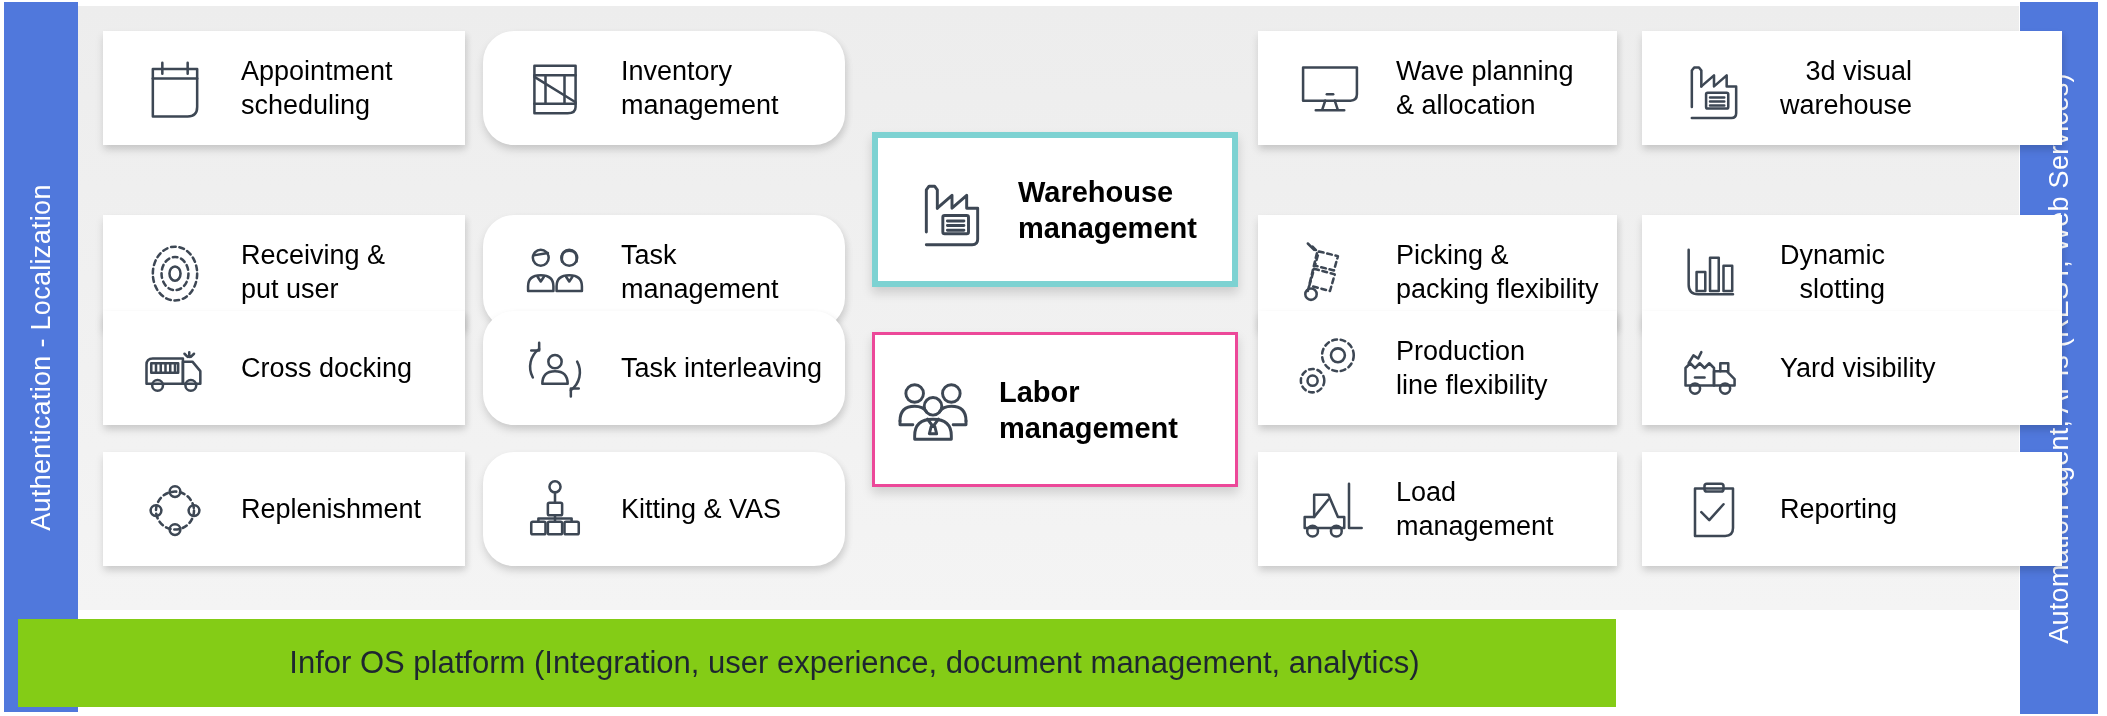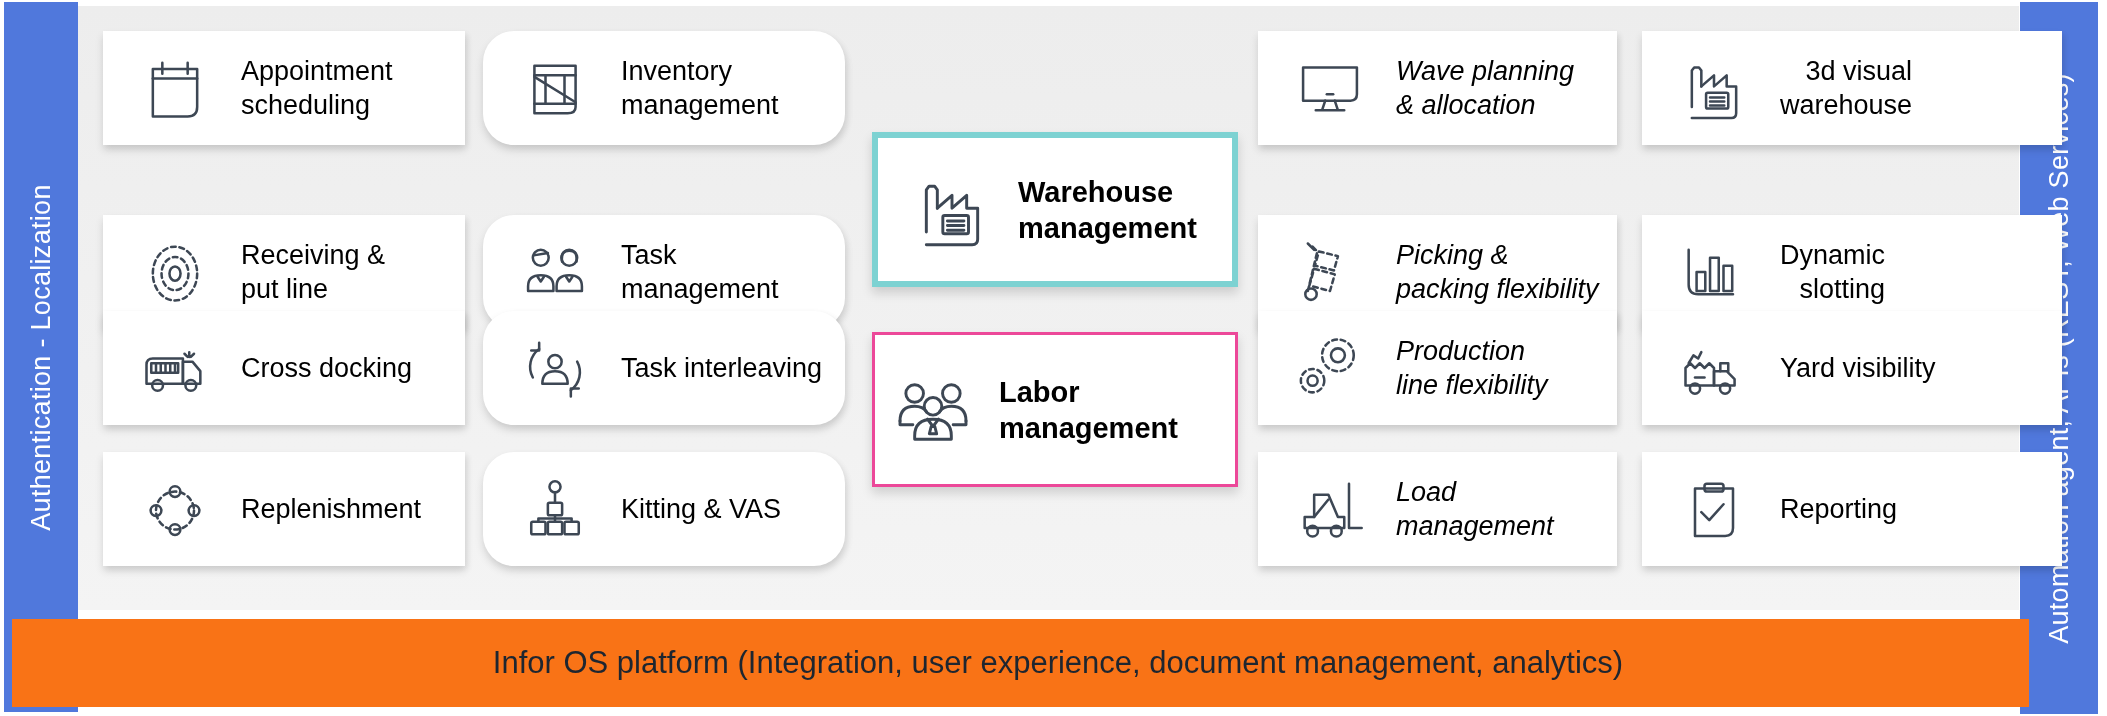--- a/index.html
+++ b/index.html
@@ -18,36 +18,36 @@
     display:flex;align-items:center;justify-content:center;
   }
   .vbar-left{left:4px;}
   .vbar-right{left:2020px;width:78px;height:712px;}
   .vbar .vtxt{
     transform:rotate(-90deg);white-space:nowrap;color:#ffffff;
     font-size:27px;letter-spacing:.3px;
   }
   
   .platform{
-    position:absolute;left:12px;top:619px;width:2017px;height:88px;background:#f97316;
+    position:absolute;left:18px;top:619px;width:1598px;height:88px;background:#84cc16;
   }
   .platform .ptxt{
     position:absolute;left:75px;right:0;top:0;bottom:0;
     display:flex;align-items:center;justify-content:center;
     color:#1e2630;font-size:31px;
   }
   
   .card{
     position:absolute;height:114px;background:#ffffff;
     box-shadow:0 5px 8px rgba(0,0,0,.13),3px 3px 6px rgba(0,0,0,.05);
     display:flex;align-items:center;padding-left:30px;box-sizing:border-box;
   }
   .c1{left:103px;width:362px;}
   .c2{left:483px;width:362px;border-radius:31px;}
-  .c3{left:1258px;width:359px;font-style:italic;}
+  .c3{left:1258px;width:359px;}
   .c4{left:1642px;width:420px;text-align:right;}
   .r1{top:31px;} .r2{top:172px;margin-top:43px;} .r3{top:311px;} .r4{top:452px;}
   .icn{flex:0 0 auto;width:84px;display:flex;align-items:center;justify-content:center;color:#3d4754;}
   .icn svg{width:76px;height:76px;}
   .lbl{margin-left:24px;color:#000000;font-size:27px;line-height:34px;}
   .lbl .ln{display:block;white-space:nowrap;}
   
   .bigbox{
     position:absolute;left:872px;width:366px;height:155px;background:#ffffff;
     display:flex;align-items:center;padding-left:26px;box-sizing:border-box;
@@ -96,21 +96,21 @@
   <div class="card c1 r2">
     <span class="icn">
       <svg viewBox="0 0 48 48">
           <ellipse class="dsh" cx="24" cy="25" rx="14" ry="17"></ellipse>
           <ellipse class="dsh" cx="24" cy="25" rx="8.5" ry="10.5"></ellipse>
           <ellipse cx="24" cy="25" rx="3.5" ry="4.5"></ellipse>
         </svg>
     </span>
     <span class="lbl">
         <span class="ln">Receiving &amp;</span>
-        <span class="ln">put line</span>
+        <span class="ln">put user</span>
       </span>
   </div>
   <div class="card c1 r3">
     <span class="icn">
       <svg viewBox="0 0 48 48">
           <path d="M6 34V22q0-4 4-4h19v16z"></path>
           <rect x="9" y="21" width="17" height="6"></rect>
           <path d="M12 21v6M15 21v6M18 21v6M21 21v6M24 21v6"></path>
           <path d="M29 34V20h6l5 6v8z"></path>
           <path d="M33 14v3M30 15l2 2M36 15l-2 2"></path>

